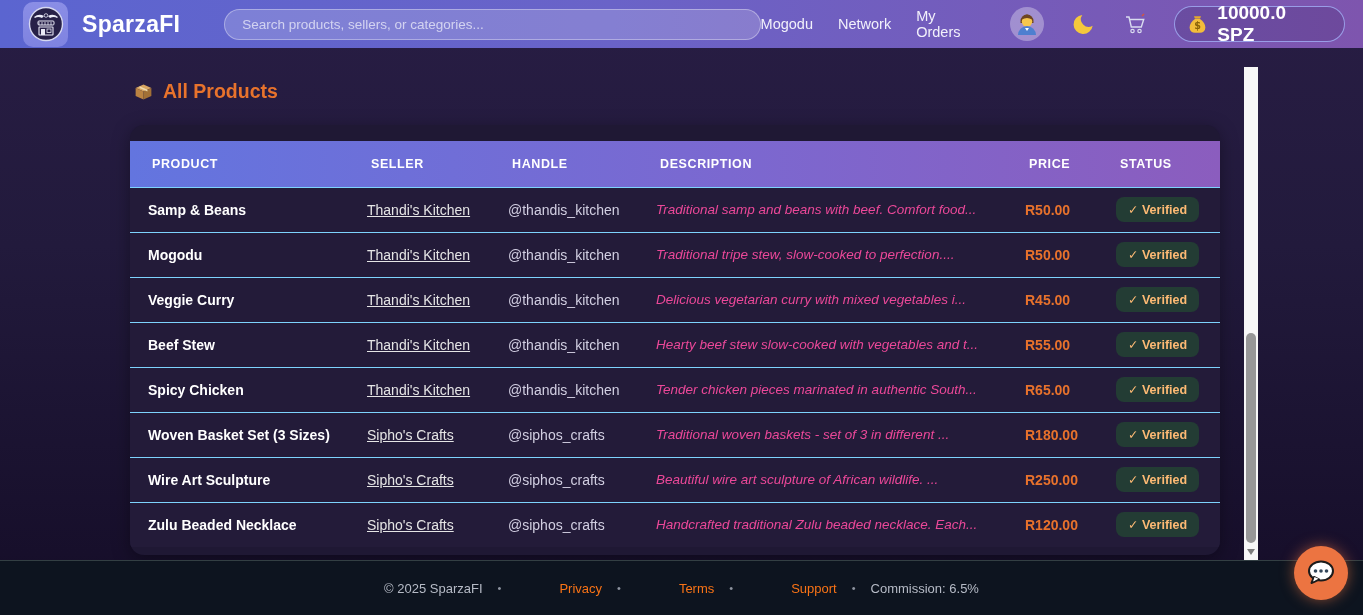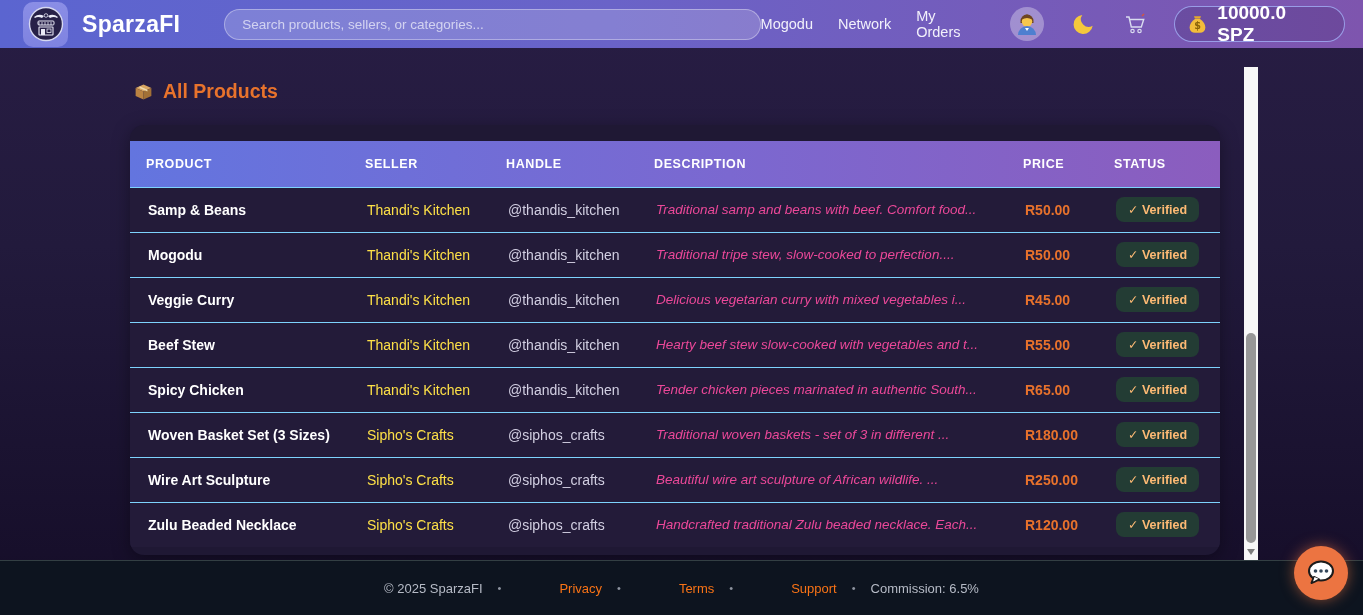--- a/index.html
+++ b/index.html
@@ -36,25 +36,25 @@
   .page-title { display:flex; align-items:center; gap:9px; margin:13px 0 0 133px;
     color:#e8732c; font-size:19.5px; font-weight:600; }
   .card { width:1090px; margin:22px 0 0 130px; background:#1f1834;
     border-radius:14px; overflow:hidden; padding:16px 0 8px 0;
     box-shadow:0 4px 18px rgba(0,0,0,0.35); }
   table { width:100%; border-collapse:collapse; table-layout:fixed; }
   col.c-product{width:219px} col.c-seller{width:141px} col.c-handle{width:148px}
   col.c-desc{width:369px} col.c-price{width:91px} col.c-status{width:122px}
   thead tr { background:linear-gradient(90deg,#6375df 0%,#7b68d0 55%,#8b5dbe 100%); height:46px; }
   th { text-align:left; color:#ffffff; font-size:12.5px; font-weight:bold;
-    letter-spacing:0.6px; padding-left:16px; }
+    letter-spacing:0.6px; padding-left:22px; }
   tbody tr { background:#231b39; height:45px; border-top:1px solid #7dd3fc; }
   td { padding-left:18px; white-space:nowrap; overflow:hidden; }
   .cell-product { color:#ffffff; font-weight:bold; font-size:14px; }
-  .cell-seller { color:#fde047; font-size:14px; }
+  .cell-seller { color:#e5e5e5; font-size:14px;text-decoration:underline; }
   .cell-handle { color:#d2cfe2; font-size:14px; }
   .cell-desc { color:#ec4899; font-size:13.5px;font-style:italic; }
   .cell-price { color:#e8722c; font-weight:bold; font-size:14px; }
   .badge { display:inline-block; background:#233c34; color:#fdba74; font-size:12.5px;
     font-weight:bold; border-radius:8px; padding:5px 12px; }
 
   
   .scrollbar { position:absolute; left:1244px; top:67px; width:14px; height:493px;
     background:#f7f7f7; z-index:6; }
   .scroll-thumb { position:absolute; left:2px; top:266px; width:10px; height:210px;

